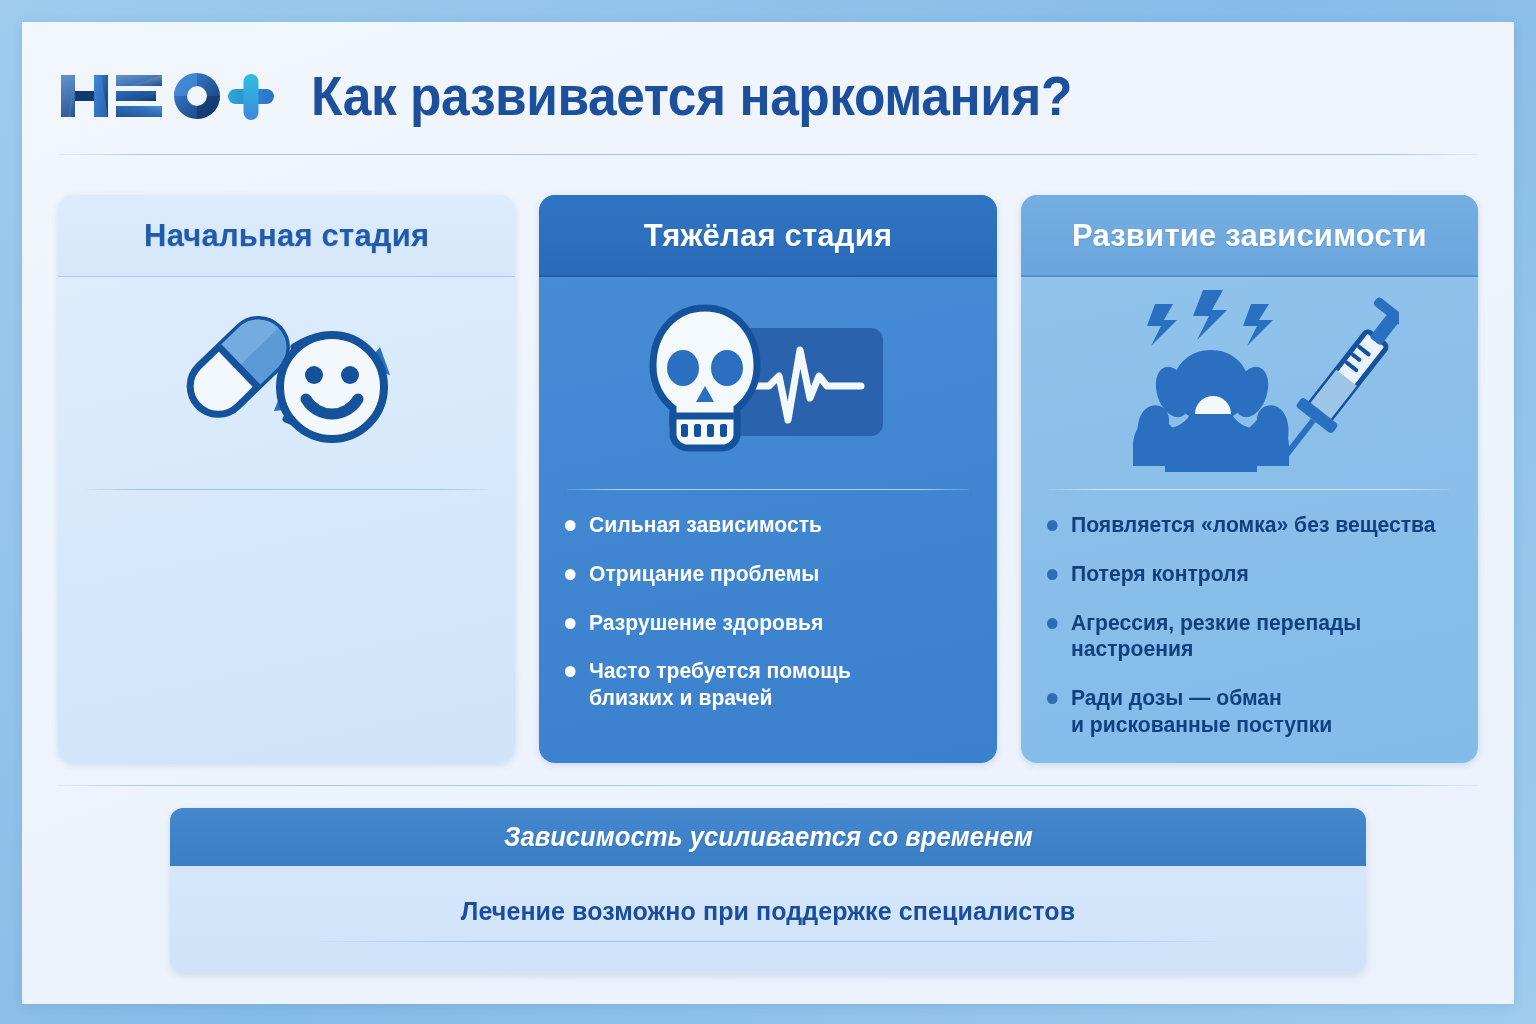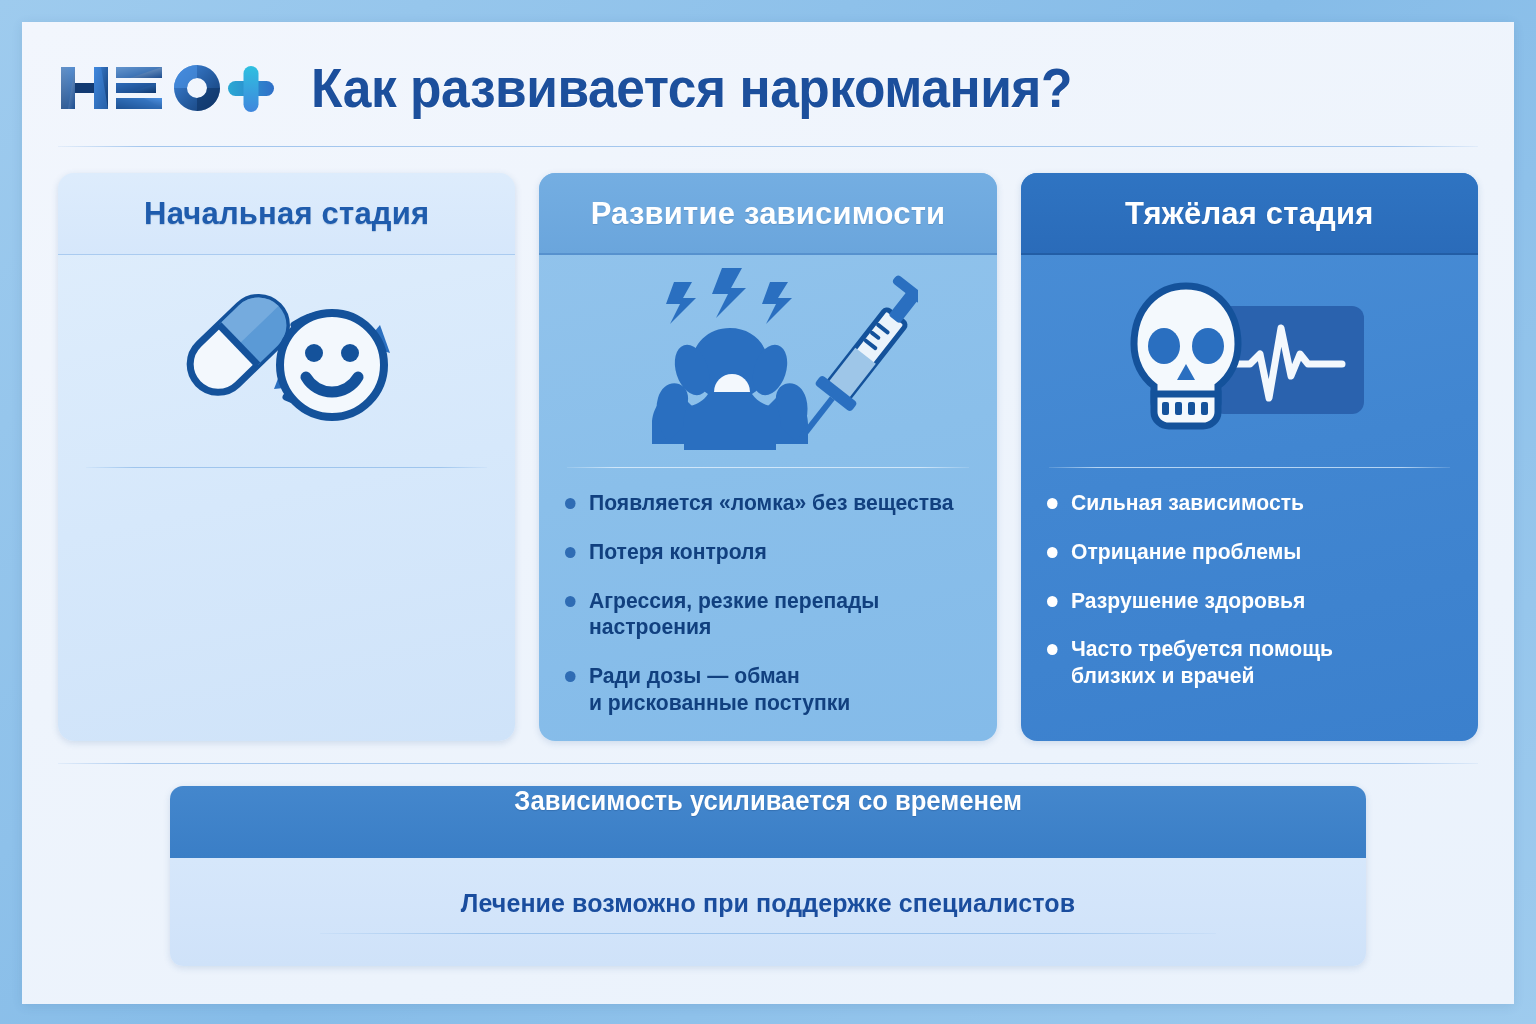--- a/index.html
+++ b/index.html
@@ -31,21 +31,21 @@
     box-sizing: border-box;
     padding: 0 36px;
     box-shadow: 0 2px 10px rgba(30,70,120,.12);
   }
 
   
   .header {
     display: flex;
     align-items: center;
     height: 96px;
-    padding-top: 18px;
+    padding-top: 26px;
     box-sizing: content-box;
   }
   .logo {
     width: 220px;
     height: 62px;
     flex: 0 0 auto;
     display: block;
   }
   .title {
     flex: 1 1 auto;
@@ -66,21 +66,21 @@
     height: 1px;
     width: 100%;
     background: linear-gradient(90deg, rgba(150,190,235,.15) 0%, rgba(150,190,235,.85) 6%, rgba(150,190,235,.85) 94%, rgba(150,190,235,.15) 100%);
     margin: 10px 0 0 0;
   }
 
   
   .cards {
     display: flex;
     gap: 24px;
-    margin-top: 26px;
+    margin-top: 40px;
     height: 568px;
   }
   .card {
     flex: 1 1 0;
     border-radius: 16px;
     overflow: hidden;
     display: flex;
     flex-direction: column;
     box-shadow: 0 2px 7px rgba(40,90,150,.16);
     position: relative;
@@ -186,24 +186,25 @@
     margin-top: 22px;
   }
   .banner {
     margin: 22px 112px 0 112px;
     border-radius: 13px;
     overflow: hidden;
     box-shadow: 0 2px 7px rgba(40,90,150,.15);
   }
   .banner-head {
     background: linear-gradient(180deg, #4487cd 0%, #3a7ec6 100%);
-    height: 72px;
-    display: flex;
-    align-items: flex-start;
+    height: 58px;
+    display: flex;
+    align-items: center;
     justify-content: center;
+    font-style: italic;
   }
   .banner-head-text {
     color: #ffffff;
     font-size: 27px;
     font-weight: 700;
     font-family: "Liberation Sans Narrow", "Liberation Sans", sans-serif;
     transform: scaleX(.95);
     text-shadow: 0 1px 1px rgba(20,60,110,.25);
   }
   .banner-body {
@@ -310,20 +311,73 @@
               <circle cx="190" cy="96" r="52" fill="#f3f8fd" stroke="#14529b" stroke-width="8"></circle>
               <circle cx="172" cy="84" r="9" fill="#14529b"></circle>
               <circle cx="208" cy="84" r="9" fill="#14529b"></circle>
               <path d="M164 108a30 30 0 0 0 52 0" fill="none" stroke="#14529b" stroke-width="11" stroke-linecap="round"></path>
             </svg>
           </div>
           <div class="card-divider"></div>
         </div>
       </section>
 
+      <section class="card card-3">
+        <div class="card-head">
+          <span class="card-head-title">Тяжёлая стадия</span>
+        </div>
+        <div class="card-body">
+          <div class="icon-area">
+            <svg width="250" height="175" viewBox="0 0 250 175" aria-hidden="true">
+
+              <rect x="88" y="32" width="152" height="108" rx="12" fill="#2a62ae"></rect>
+              <path d="M104 90h22l10-10 9 44 12-70 10 48 9-22 8 10h34" fill="none" stroke="#f3f8fd" stroke-width="7" stroke-linecap="round" stroke-linejoin="round"></path>
+
+              <g>
+                <path d="M62 12C32 12 10 36 10 70c0 18 8 33 20 42v16c0 5 4 9 9 9h46c5 0 9-4 9-9V112c12-9 20-24 20-42 0-34-22-58-52-58z" fill="#f4f9fd" stroke="#14529b" stroke-width="7"></path>
+
+                <path d="M30 120h64v18c0 8-7 14-15 14H45c-8 0-15-6-15-14z" fill="#f4f9fd" stroke="#14529b" stroke-width="7"></path>
+
+                <ellipse cx="40" cy="72" rx="16" ry="18" fill="#2a6fc0"></ellipse>
+                <ellipse cx="84" cy="72" rx="16" ry="18" fill="#2a6fc0"></ellipse>
+
+                <path d="M62 90l-9 16h18z" fill="#2a6fc0"></path>
+
+                <g fill="#14529b">
+                  <rect x="38" y="128" width="7" height="13" rx="2"></rect>
+                  <rect x="51" y="128" width="7" height="13" rx="2"></rect>
+                  <rect x="64" y="128" width="7" height="13" rx="2"></rect>
+                  <rect x="77" y="128" width="7" height="13" rx="2"></rect>
+                </g>
+              </g>
+            </svg>
+          </div>
+          <div class="card-divider"></div>
+          <ul class="bullets">
+            <li>
+              <span class="dot"></span>
+              <span class="txt">Сильная зависимость</span>
+            </li>
+            <li>
+              <span class="dot"></span>
+              <span class="txt">Отрицание проблемы</span>
+            </li>
+            <li>
+              <span class="dot"></span>
+              <span class="txt">Разрушение здоровья</span>
+            </li>
+            <li>
+              <span class="dot"></span>
+              <span class="txt">Часто требуется помощь
+близких и врачей</span>
+            </li>
+          </ul>
+        </div>
+      </section>
+
       <section class="card card-2">
         <div class="card-head">
           <span class="card-head-title">Развитие зависимости</span>
         </div>
         <div class="card-body">
           <div class="icon-area">
             <svg width="300" height="190" viewBox="0 0 300 190" aria-hidden="true">
               <g fill="#2a6fc0">
 
                 <polygon points="56,16 74,16 65,32 78,32 52,58 62,38 48,38"></polygon>
@@ -375,73 +429,20 @@
             </li>
             <li>
               <span class="dot"></span>
               <span class="txt">Ради дозы — обман
 и рискованные поступки</span>
             </li>
           </ul>
         </div>
       </section>
 
-      <section class="card card-3">
-        <div class="card-head">
-          <span class="card-head-title">Тяжёлая стадия</span>
-        </div>
-        <div class="card-body">
-          <div class="icon-area">
-            <svg width="250" height="175" viewBox="0 0 250 175" aria-hidden="true">
-
-              <rect x="88" y="32" width="152" height="108" rx="12" fill="#2a62ae"></rect>
-              <path d="M104 90h22l10-10 9 44 12-70 10 48 9-22 8 10h34" fill="none" stroke="#f3f8fd" stroke-width="7" stroke-linecap="round" stroke-linejoin="round"></path>
-
-              <g>
-                <path d="M62 12C32 12 10 36 10 70c0 18 8 33 20 42v16c0 5 4 9 9 9h46c5 0 9-4 9-9V112c12-9 20-24 20-42 0-34-22-58-52-58z" fill="#f4f9fd" stroke="#14529b" stroke-width="7"></path>
-
-                <path d="M30 120h64v18c0 8-7 14-15 14H45c-8 0-15-6-15-14z" fill="#f4f9fd" stroke="#14529b" stroke-width="7"></path>
-
-                <ellipse cx="40" cy="72" rx="16" ry="18" fill="#2a6fc0"></ellipse>
-                <ellipse cx="84" cy="72" rx="16" ry="18" fill="#2a6fc0"></ellipse>
-
-                <path d="M62 90l-9 16h18z" fill="#2a6fc0"></path>
-
-                <g fill="#14529b">
-                  <rect x="38" y="128" width="7" height="13" rx="2"></rect>
-                  <rect x="51" y="128" width="7" height="13" rx="2"></rect>
-                  <rect x="64" y="128" width="7" height="13" rx="2"></rect>
-                  <rect x="77" y="128" width="7" height="13" rx="2"></rect>
-                </g>
-              </g>
-            </svg>
-          </div>
-          <div class="card-divider"></div>
-          <ul class="bullets">
-            <li>
-              <span class="dot"></span>
-              <span class="txt">Сильная зависимость</span>
-            </li>
-            <li>
-              <span class="dot"></span>
-              <span class="txt">Отрицание проблемы</span>
-            </li>
-            <li>
-              <span class="dot"></span>
-              <span class="txt">Разрушение здоровья</span>
-            </li>
-            <li>
-              <span class="dot"></span>
-              <span class="txt">Часто требуется помощь
-близких и врачей</span>
-            </li>
-          </ul>
-        </div>
-      </section>
-
     </div>
 
     <div class="bottom-rule"></div>
 
     <div class="banner">
       <div class="banner-head">
         <span class="banner-head-text">Зависимость усиливается со временем</span>
       </div>
       <div class="banner-body">
         <div class="banner-line">Лечение возможно при поддержке специалистов</div>

